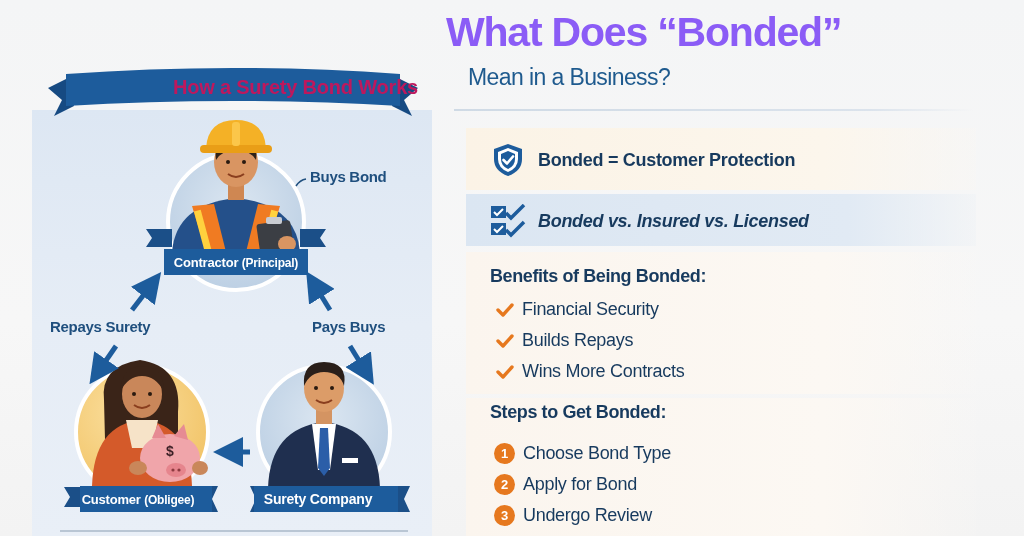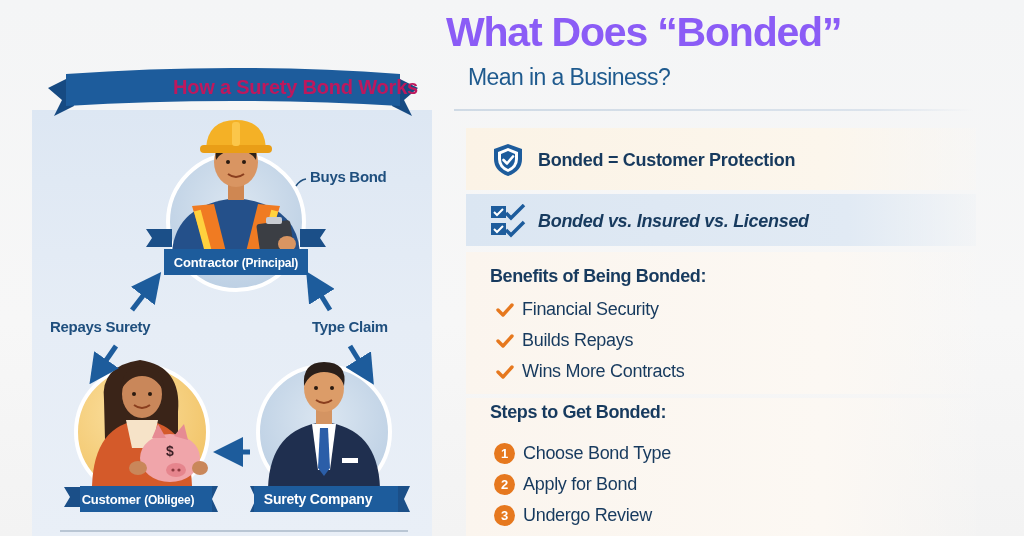--- a/index.html
+++ b/index.html
@@ -189,21 +189,21 @@
     <small>(Principal)</small>
   </div>
   <div class="node-label" style="left:80px; top:492px; width:116px;">
     <span>Customer</span>
     <small>(Obligee)</small>
   </div>
   <div class="node-label" style="left:254px; top:491px; width:128px; font-size:14px;">Surety Company</div>
 
   <div class="flow-label" style="left:310px; top:168px;">Buys Bond</div>
   <div class="flow-label" style="left:50px; top:318px;">Repays Surety</div>
-  <div class="flow-label" style="left:312px; top:318px;">Type Claim</div>
+  <div class="flow-label" style="left:312px; top:318px;">Pays Buys</div>
 </div>
 
 <div class="banner">
   <svg width="370" height="60" viewBox="0 0 370 60">
     <path d="M0 22 L20 12 L26 40 L6 50 L14 34 Z" fill="#164a82"></path>
     <path d="M370 22 L350 12 L344 40 L364 50 L356 34 Z" fill="#164a82"></path>
     <path d="M18 8 Q185 -4 352 8 L352 40 Q185 30 18 40 Z" fill="#1d5c9c"></path>
   </svg>
   <div class="banner-text">How a Surety Bond Works</div>
 </div>

